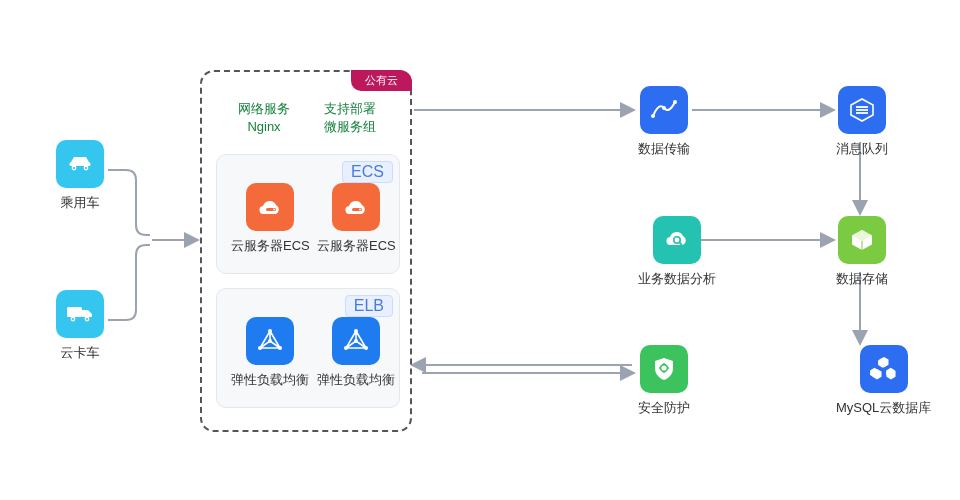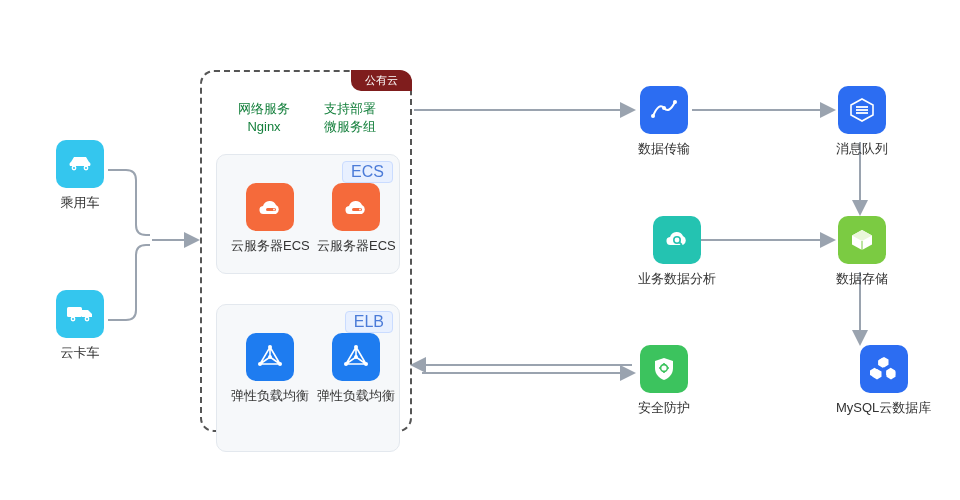--- a/index.html
+++ b/index.html
@@ -19,21 +19,21 @@
   .c-lime    { background: #7bcb42; }
   .c-green   { background: #3cc35e; }
 
   .dashed-box {
     position: absolute;
     border: 2px dashed #555;
     border-radius: 14px;
   }
   .box-tab {
     position: absolute; top: -2px; right: -2px;
-    background: #7f1d1d; color: #fff;
+    background: #be185d; color: #fff;
     font-size: 11px; padding: 3px 14px;
     border-top-right-radius: 12px;
     border-bottom-left-radius: 10px;
   }
   .heading { position: absolute; font-size: 13px; line-height: 1.4; color: #15803d; text-align: center; width: 80px; }
 
   .inner-card {
     position: absolute;
     background: #f6f8fa;
     border: 1px solid #e3e8ee;
@@ -136,21 +136,21 @@
           <svg width="28" height="20" viewBox="0 0 28 20">
               <path fill="#fff" d="M20 8a7 7 0 0 0-13 1 4 4 0 0 0 1 8h12a5 5 0 0 0 0-9z"></path>
               <rect x="10" y="11" width="10" height="3" rx="1.5" fill="#f56a3b"></rect>
               <circle cx="18" cy="12.5" r="0.9" fill="#fff"></circle>
             </svg>
         </div>
         <div class="label">云服务器ECS</div>
       </div>
     </div>
 
-    <div class="inner-card" style="left:14px; top:232px; width:184px; height:148px;">
+    <div class="inner-card" style="left:14px; top:216px; width:184px; height:120px;">
       <div class="inner-tag">ELB</div>
       <div class="node" style="left:14px; top:28px;">
         <div class="icon c-blue">
           <svg width="28" height="26" viewBox="0 0 28 26">
               <path stroke="#fff" stroke-width="1.6" fill="none" d="M14 3 L24 20 H4 Z M14 3 V13 M4 20 L14 13 L24 20"></path>
               <circle cx="14" cy="3" r="2" fill="#fff"></circle>
               <circle cx="4" cy="20" r="2" fill="#fff"></circle>
               <circle cx="24" cy="20" r="2" fill="#fff"></circle>
               <circle cx="14" cy="13" r="2" fill="#fff"></circle>
             </svg>

